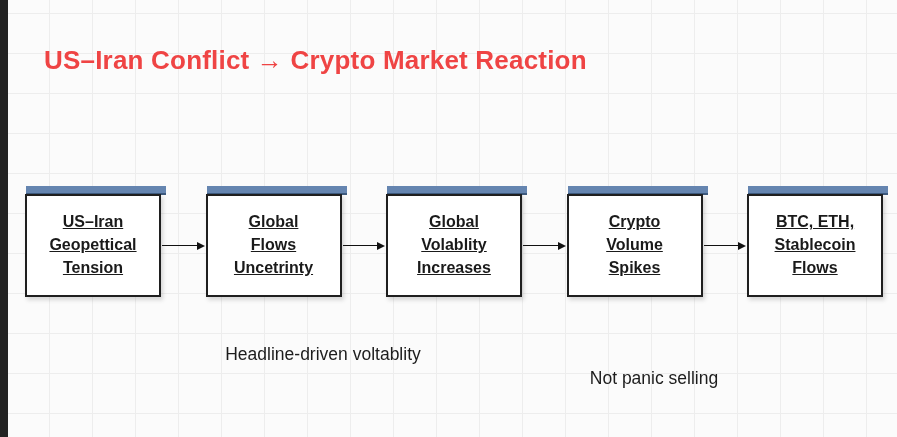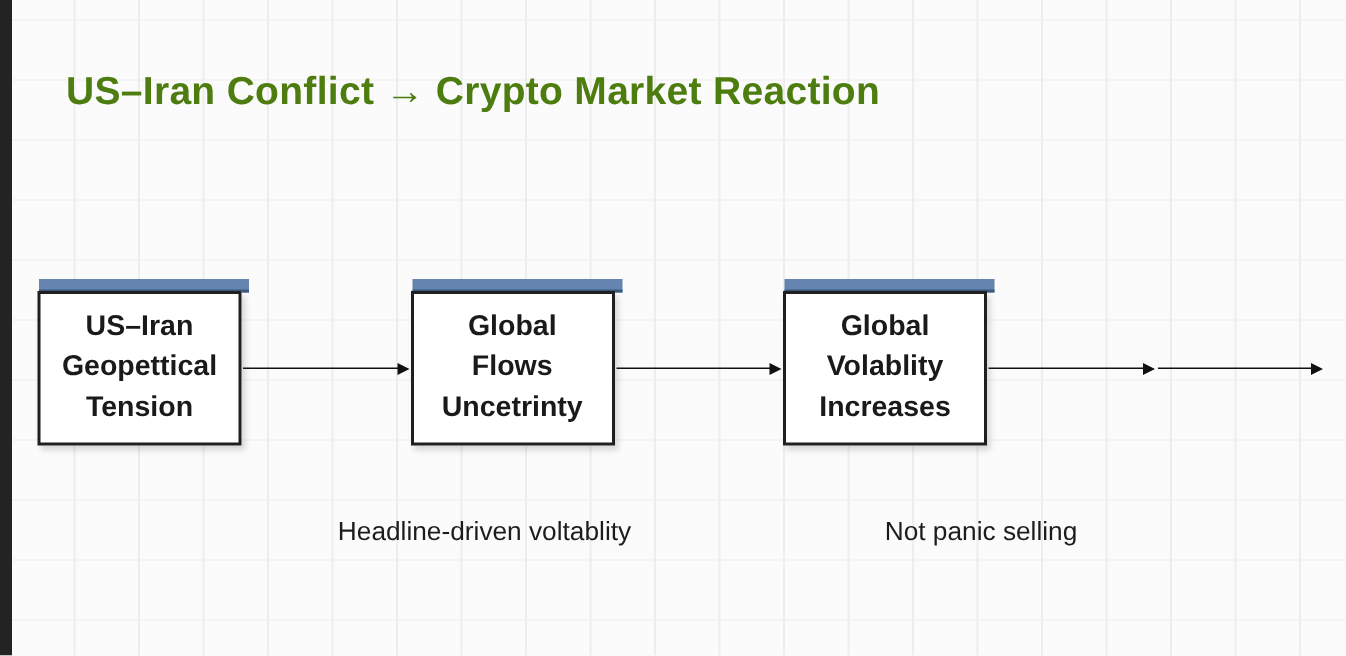--- a/index.html
+++ b/index.html
@@ -18,21 +18,21 @@
       linear-gradient(90deg, #ededed 1px, transparent 1px);
     background-size:43px 40px;
     background-position:6px 13px;
   }
   .left-edge-bar{
     position:absolute;left:0;top:0;bottom:0;width:8px;
     background:#232323;
   }
   .title{
     position:absolute;left:44px;top:28px;
-    font-size:26px;font-weight:bold;color:#4d7c0f;
+    font-size:26px;font-weight:bold;color:#ef4444;
     letter-spacing:0.2px;
     white-space:nowrap;
   }
   .flow-row{
     position:absolute;left:25px;top:186px;right:14px;
     display:flex;align-items:stretch;
   }
   .node{
     position:relative;
     width:136px;flex:0 0 136px;
@@ -44,24 +44,25 @@
     border-bottom:2px solid #3d5a7e;
     box-sizing:border-box;
   }
   .node .box{
     position:absolute;top:8px;left:0;right:0;bottom:0;
     background:#ffffff;
     border:2.5px solid #1f1f1f;
     box-sizing:border-box;
     display:flex;align-items:center;justify-content:center;
     text-align:center;
-    font-size:19px;font-weight:bold;color:#1a1a1a;
+    font-size:16px;font-weight:bold;color:#1a1a1a;
     line-height:1.42;
     white-space:pre-line;
     box-shadow:2px 3px 4px rgba(80,80,80,0.22);
+    text-decoration:underline;
   }
   .connector{
     flex:1 1 auto;
     display:flex;align-items:center;
     margin-top:8px;
     padding:0 1px;
   }
   .connector .line{
     flex:1;height:0;
     border-top:1.6px solid #111;
@@ -73,21 +74,21 @@
     border-left:8px solid #111;
     margin-left:-1px;
   }
   .annotation{
     position:absolute;top:344px;
     font-size:17.5px;color:#1c1c1c;
     white-space:nowrap;
     transform:translateX(-50%);
   }
   .annotation.a0{left:323px;}
-  .annotation.a1{left:654px;}
+  .annotation.a1{left:654px;margin-top:24px;}
 </style>
 </head>
 <body>
 
 <div class="canvas"></div>
 <div class="left-edge-bar"></div>
 
 <h1 class="title">US–Iran Conflict → Crypto Market Reaction</h1>
 
 <div class="flow-row">
@@ -121,23 +122,35 @@
     <div class="box">Global
 Volablity
 Increases</div>
   </div>
 
   <div class="connector">
     <div class="line"></div>
     <div class="head"></div>
   </div>
 
+  <div class="node">
+    <div class="top-bar"></div>
+    <div class="box">Crypto
+Volume
+Spikes</div>
+  </div>
 
   <div class="connector">
     <div class="line"></div>
     <div class="head"></div>
   </div>
 
+  <div class="node">
+    <div class="top-bar"></div>
+    <div class="box">BTC, ETH,
+Stablecoin
+Flows</div>
+  </div>
 
 </div>
 
 <div class="annotation a0">Headline-driven voltablity</div>
 <div class="annotation a1">Not panic selling</div>
 
 </body></html>

